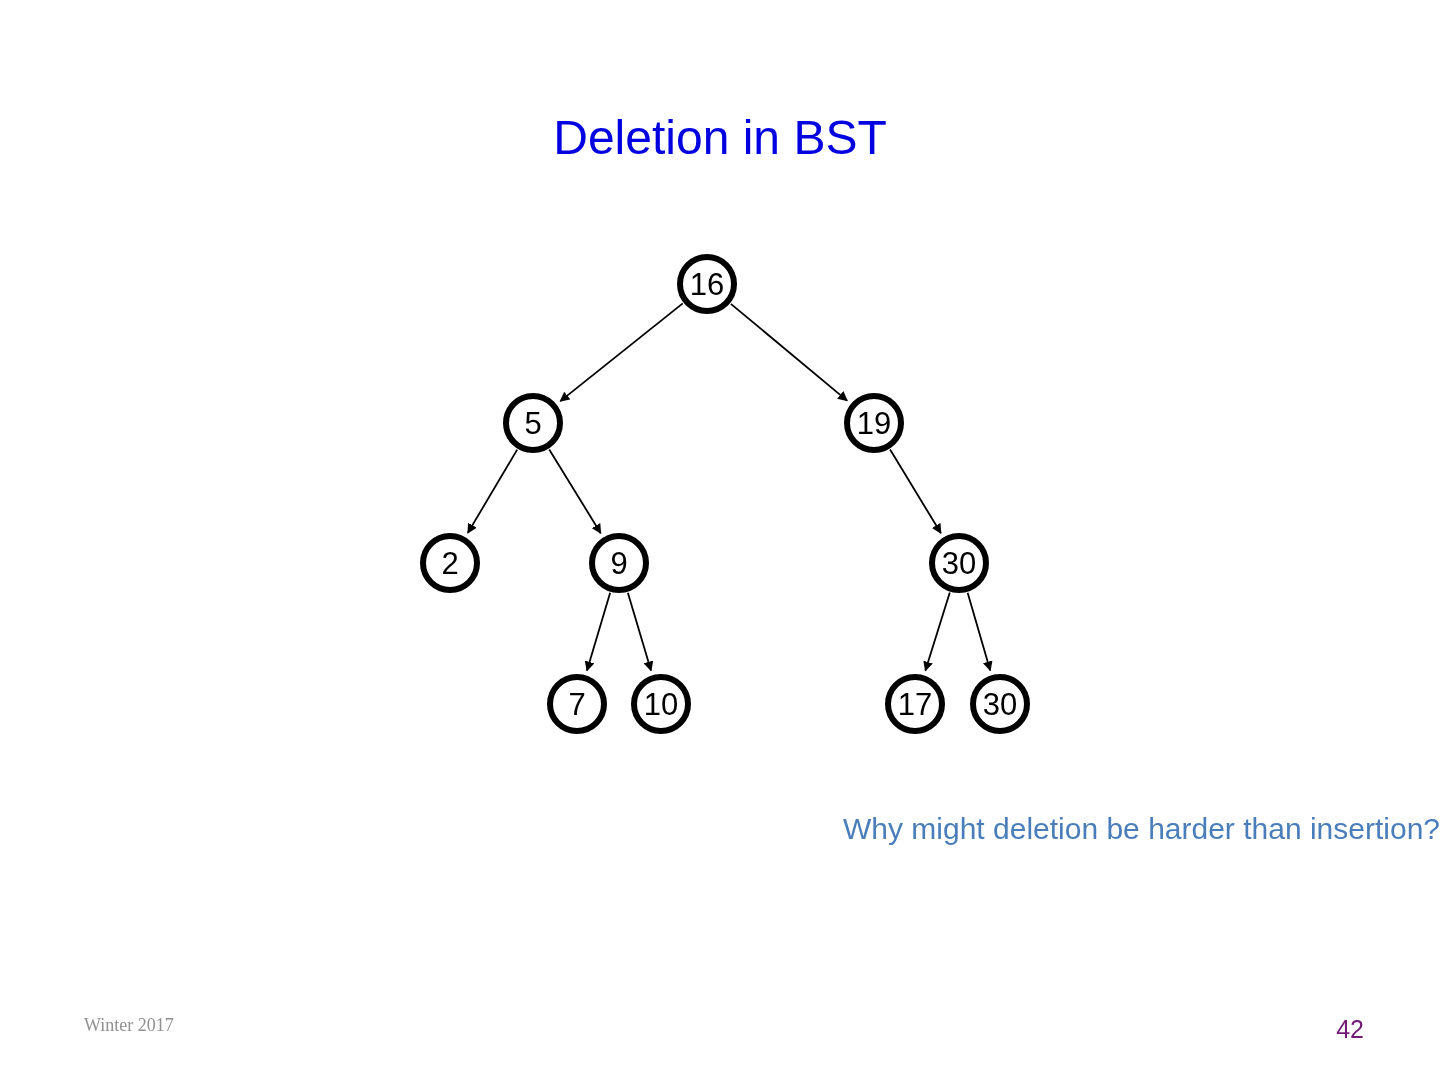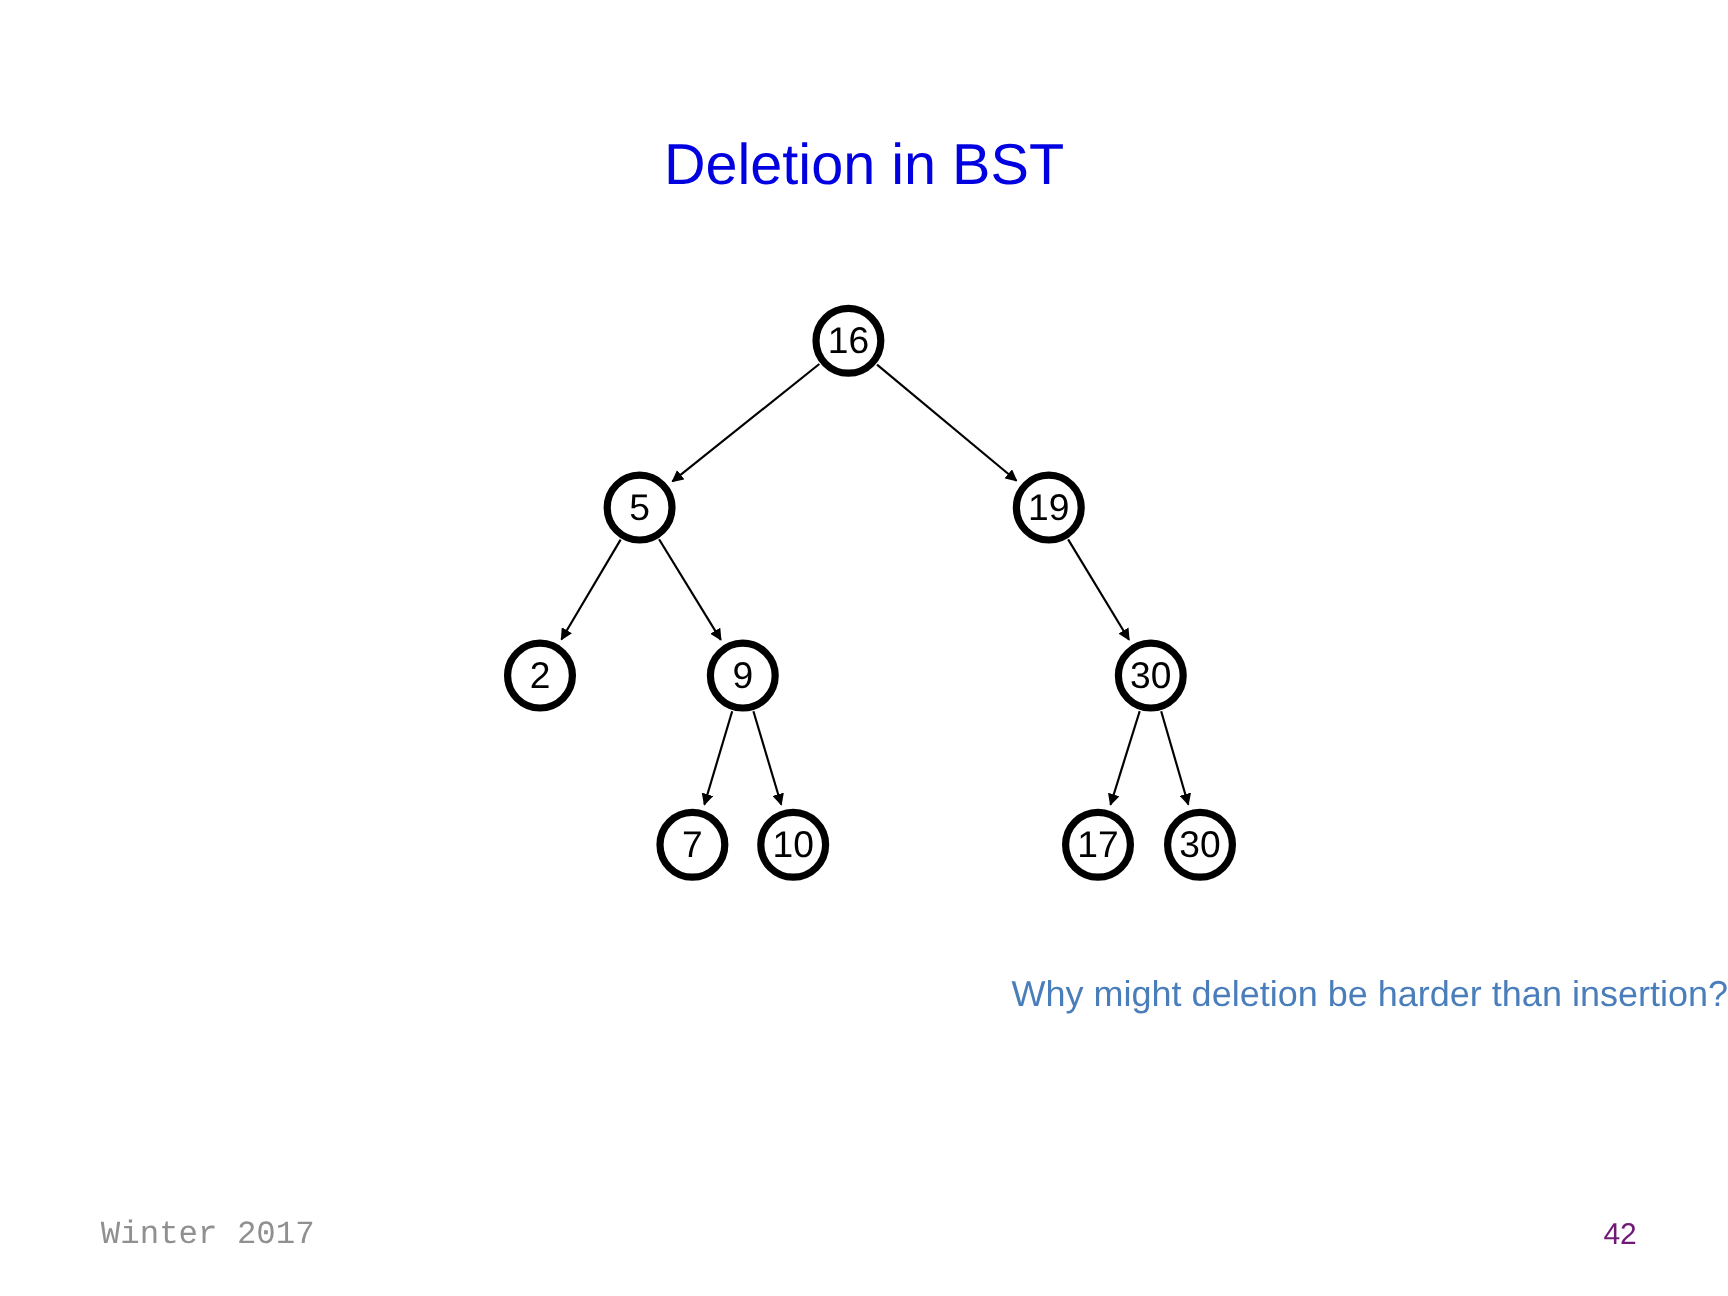--- a/index.html
+++ b/index.html
@@ -68,22 +68,22 @@
     font-size: 30px;
     font-weight: 400;
     color: #4a7ebb;
     white-space: nowrap;
   }
 
   #footer-date {
     position: absolute;
     left: 84px;
     top: 1015px;
-    font-family: Liberation Mono, monospace;
-    font-size: 27px;
+    font-family: Liberation Serif, serif;
+    font-size: 18px;
     color: #909090;
     white-space: nowrap;
   }
 
   #footer-page-number {
     position: absolute;
     right: 76px;
     top: 1015px;
     font-family: Liberation Sans, sans-serif;
     font-size: 25px;

